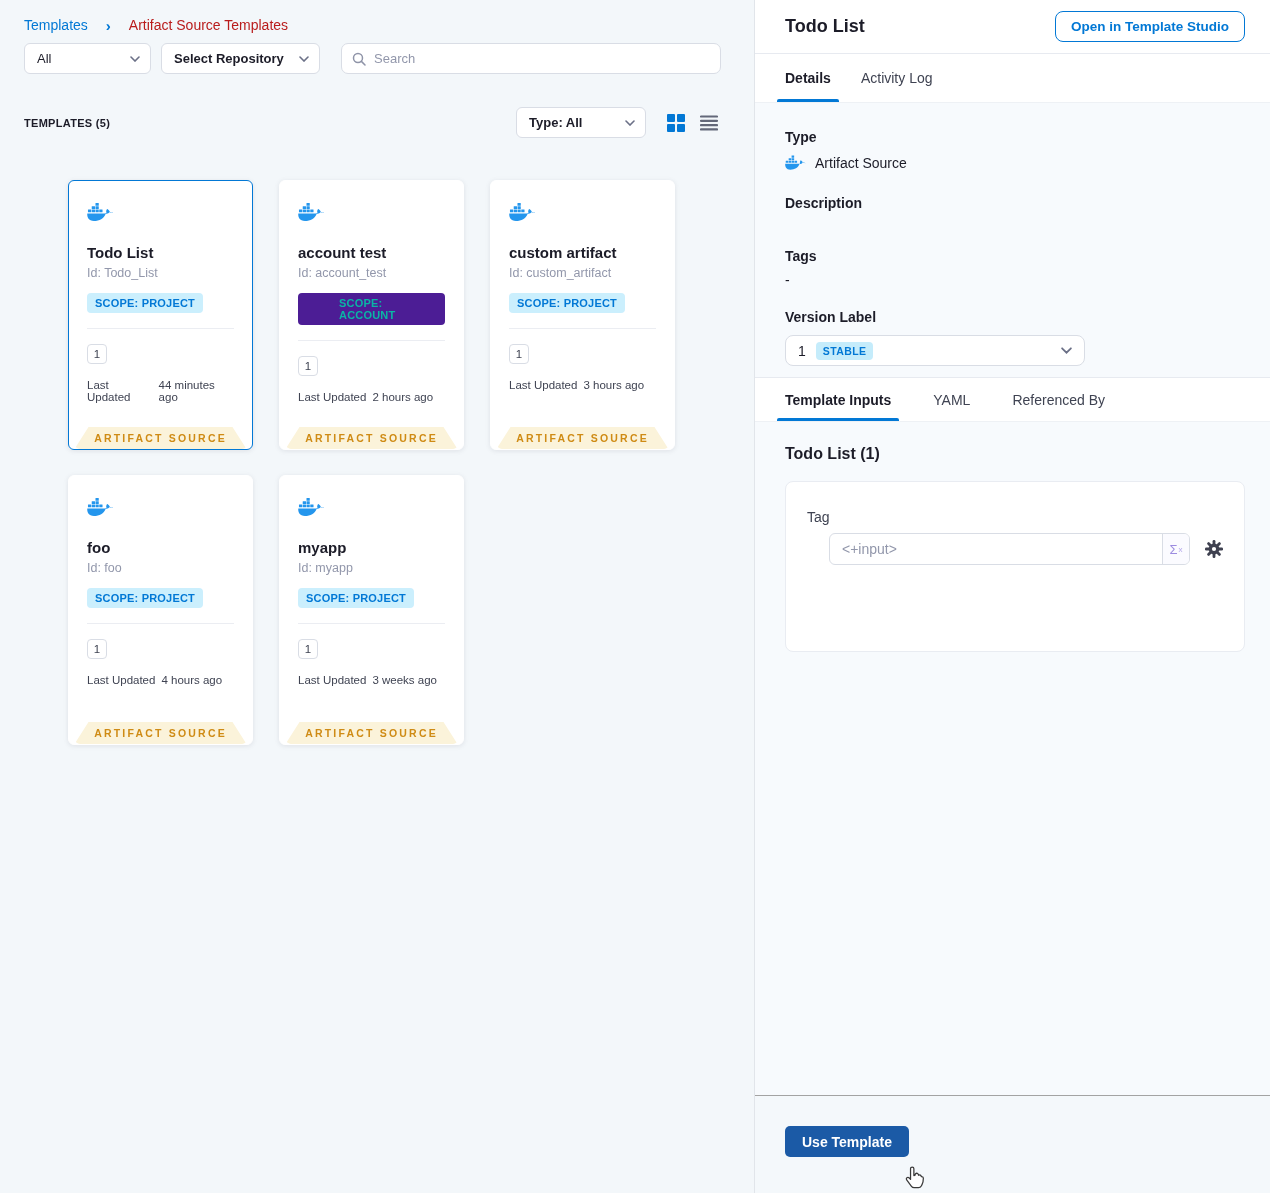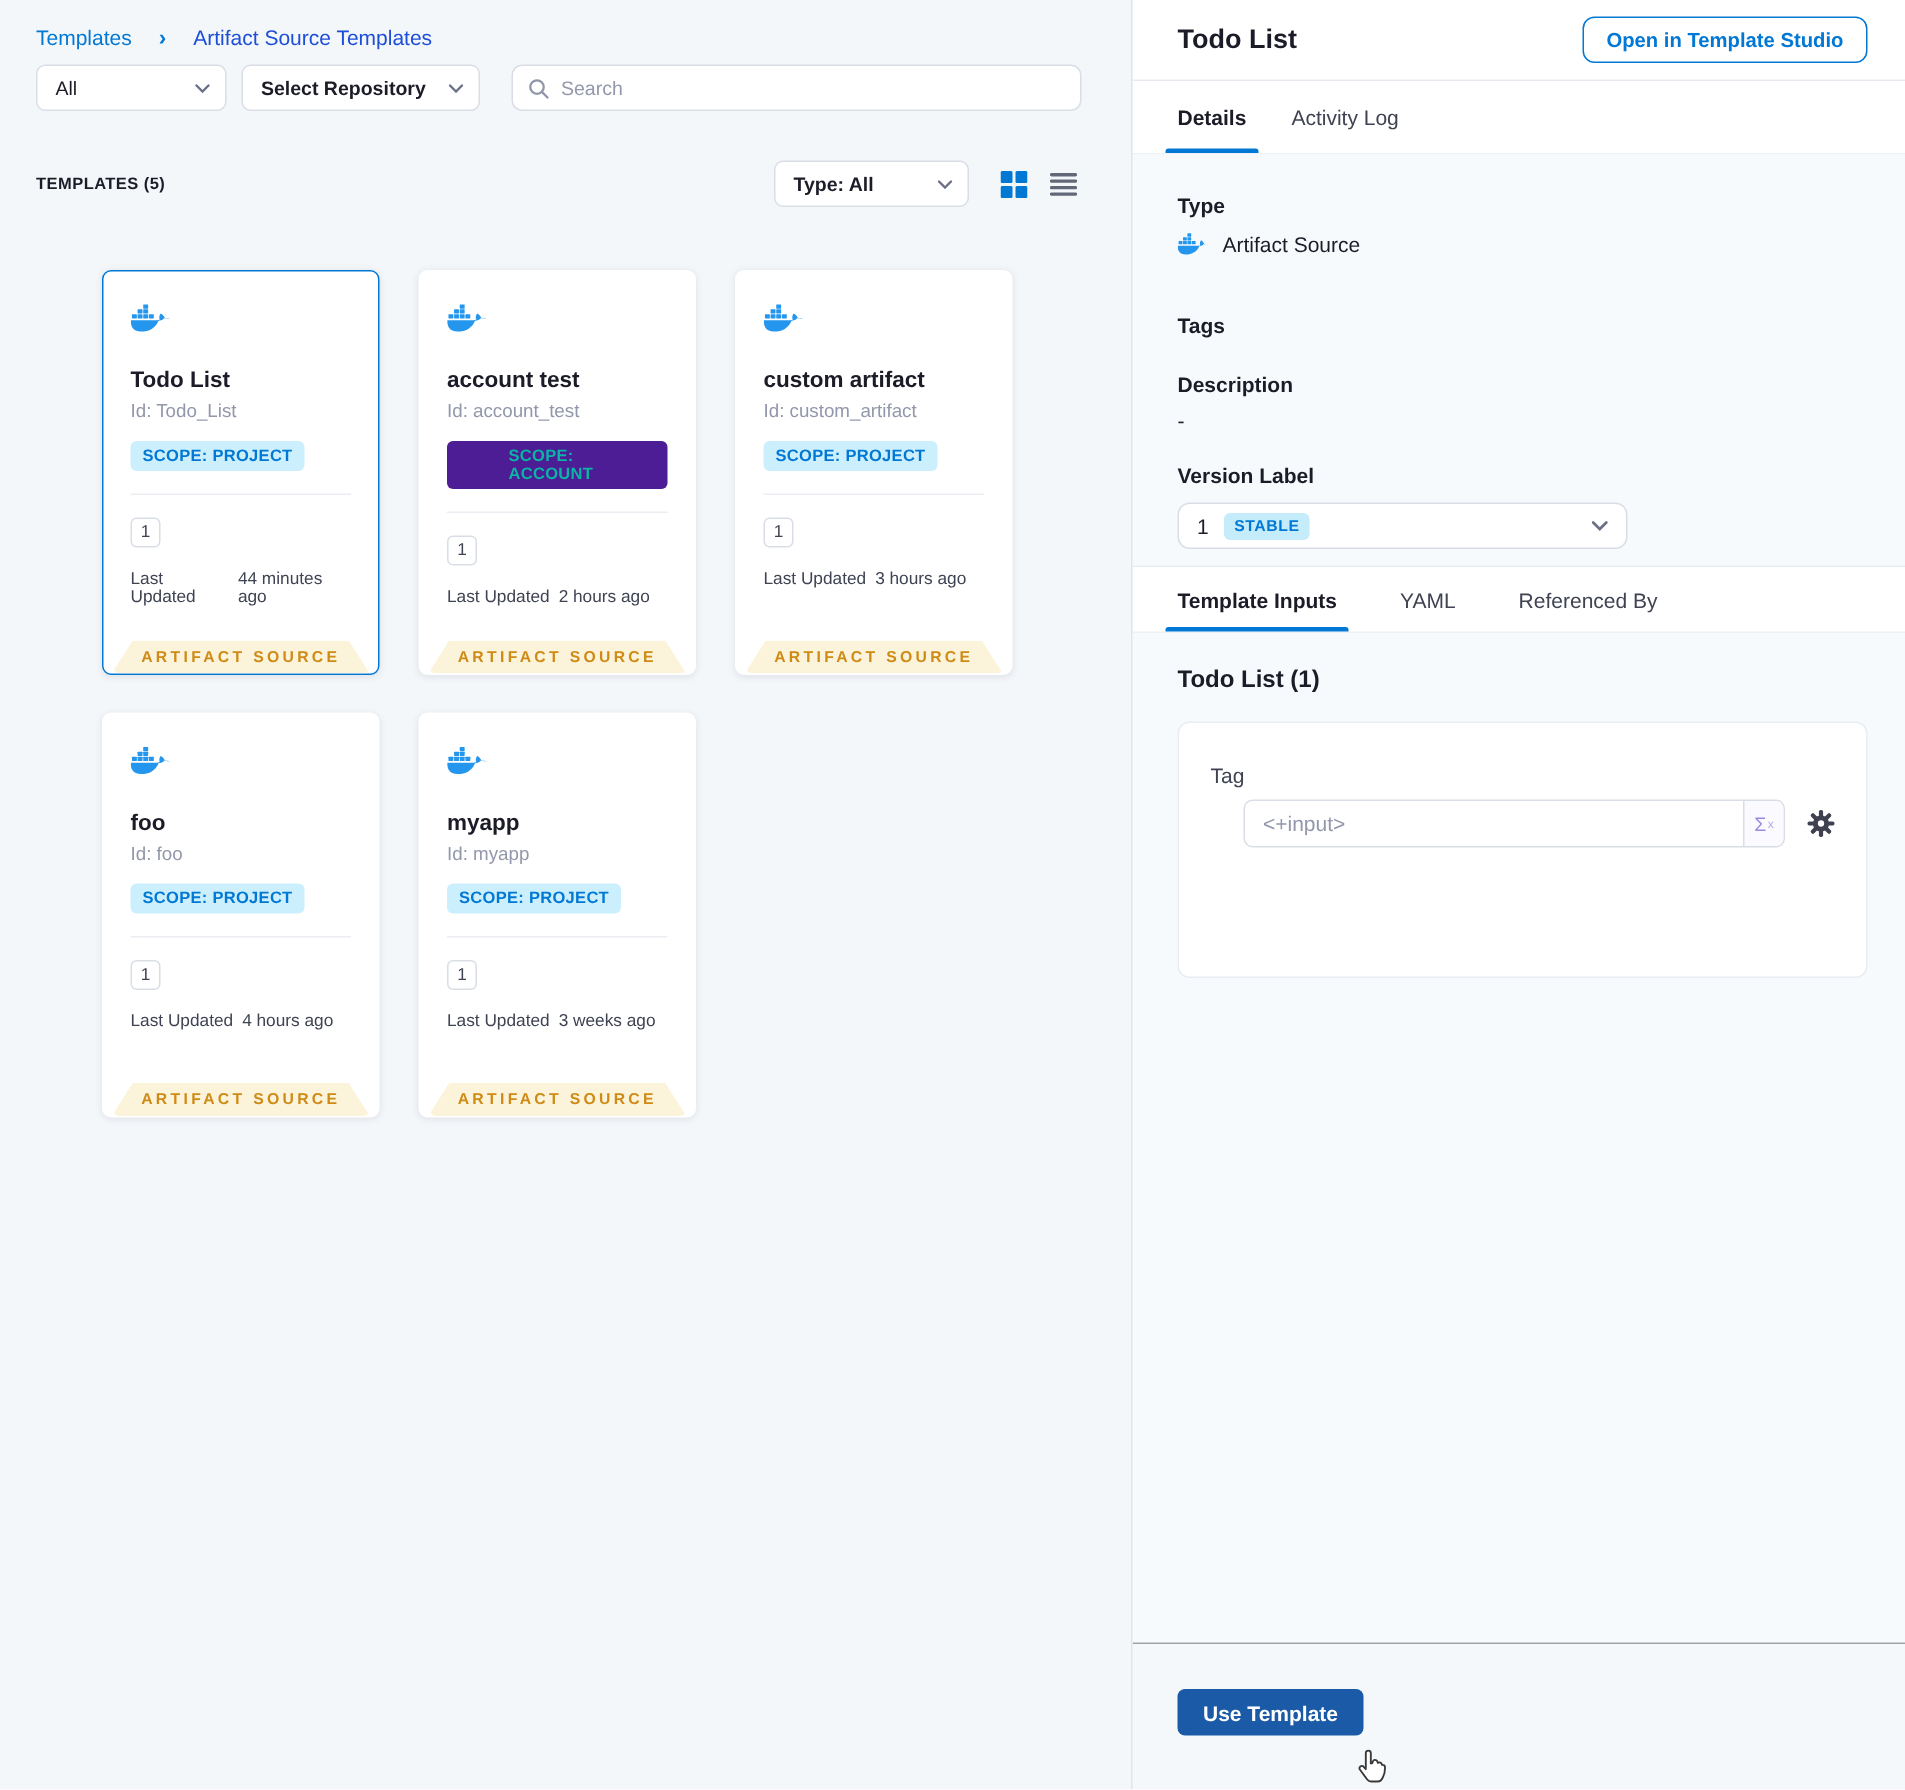--- a/index.html
+++ b/index.html
@@ -5,21 +5,21 @@
   * { margin:0; padding:0; box-sizing:border-box; }
   html,body { background:#fff; }
   body { font-family:"Liberation Sans", sans-serif; color:#1c1c28; }
   .app { position:relative; width:1270px; height:1193px; display:flex; overflow:hidden; background:#fff; }
 
   
   .left-panel { position:relative; width:755px; height:100%; background:#f3f7fa; border-right:1px solid #e1e5ea; }
   .breadcrumb { position:absolute; top:17px; left:24px; font-size:14px; display:flex; align-items:center; gap:18px; }
   .breadcrumb .link { color:#0278d5; cursor:pointer; }
   .breadcrumb .sep { color:#0278d5; font-size:15px; font-weight:700; line-height:1; }
-  .breadcrumb .current { color:#1d4ed8; }
+  .breadcrumb .current { color:#b91c1c; }
 
   .filters { position:absolute; top:43px; left:24px; display:flex; align-items:center; }
   .select { height:31px; background:#fff; border:1px solid #d9dde5; border-radius:6px; display:flex; align-items:center; padding:0 10px 0 12px; font-size:13px; color:#1c1c28; cursor:pointer; }
   .select .lbl { flex:1; }
   .sel-all { width:127px; }
   .sel-repo { width:159px; margin-left:10px; font-weight:600; }
   .searchbox { width:380px; height:31px; margin-left:21px; background:#fff; border:1px solid #d9dde5; border-radius:7px; display:flex; align-items:center; padding:0 10px; }
   .searchbox input { border:none; outline:none; flex:1; font-size:13px; color:#1c1c28; margin-left:8px; background:transparent; font-family:"Liberation Sans",sans-serif; }
   .searchbox input::placeholder { color:#9297ab; }
 
@@ -306,22 +306,22 @@
               <rect x="8.8" y="8.4" width="3.4" height="2.9" rx=".3"></rect>
               <rect x="12.7" y="8.4" width="3.4" height="2.9" rx=".3"></rect>
               <rect x="4.9" y="5" width="3.4" height="2.9" rx=".3"></rect>
               <rect x="8.8" y="5" width="3.4" height="2.9" rx=".3"></rect>
               <rect x="8.8" y="1.6" width="3.4" height="2.9" rx=".3"></rect>
               <path d="M27.3 11.7c-.7-.5-2.3-.6-3.5-.3-.2-1.2-1-2.3-2.3-3.2l-.6-.4-.4.6c-.6 1-.9 2.6-.2 3.7-.6.3-1.4.5-2 .5H.3c-.2 1.7.1 3.7 1.1 5.2 1.1 1.7 3.1 2.6 5.8 2.6 5.8 0 10.2-2.7 12.2-7.6 1.2 0 2.5-.3 3.4-1.1l.5-.4-.6-.4z"></path>
             </g>
           </svg>
         <span>Artifact Source</span>
       </div>
+      <div class="flabel desc-label">Description</div>
       <div class="flabel tags-label">Tags</div>
-      <div class="flabel desc-label">Description</div>
       <div class="fvalue">-</div>
       <div class="flabel version-label">Version Label</div>
       <div class="version-select">
         <span class="version-num">1</span>
         <span class="stable-badge">STABLE</span>
         <svg class="chev" width="11" height="7" viewBox="0 0 10 6">
             <path d="M1 1l4 4 4-4" fill="none" stroke="#6b7087" stroke-width="1.6" stroke-linecap="round"></path>
           </svg>
       </div>
     </div>

